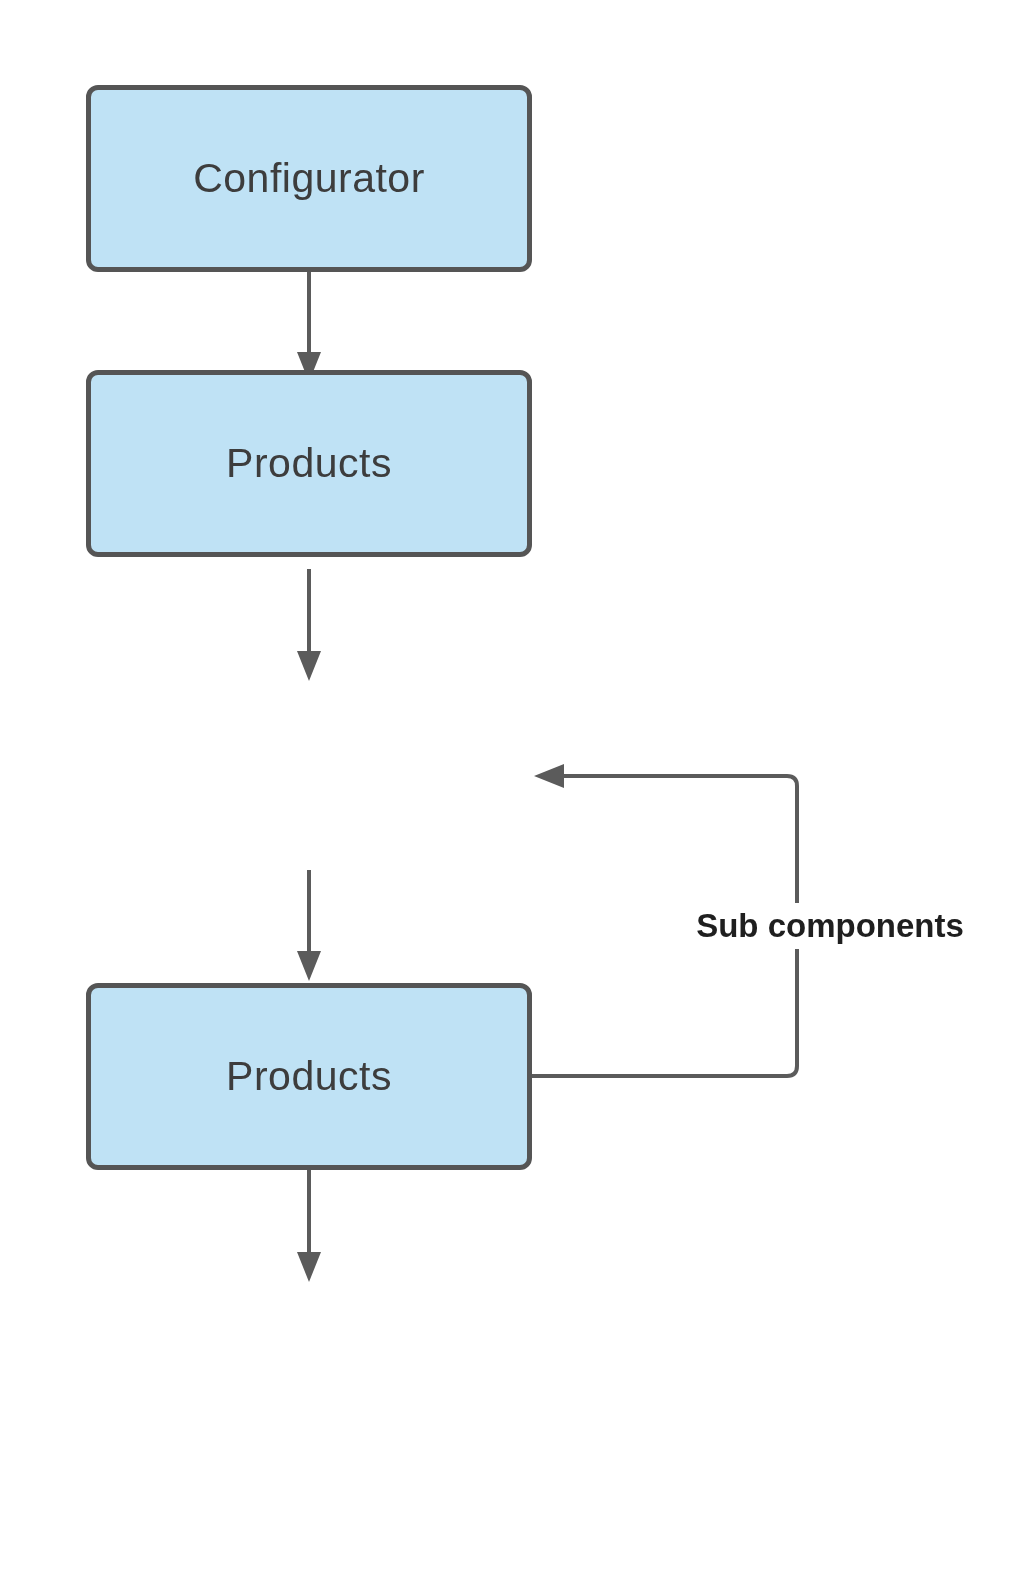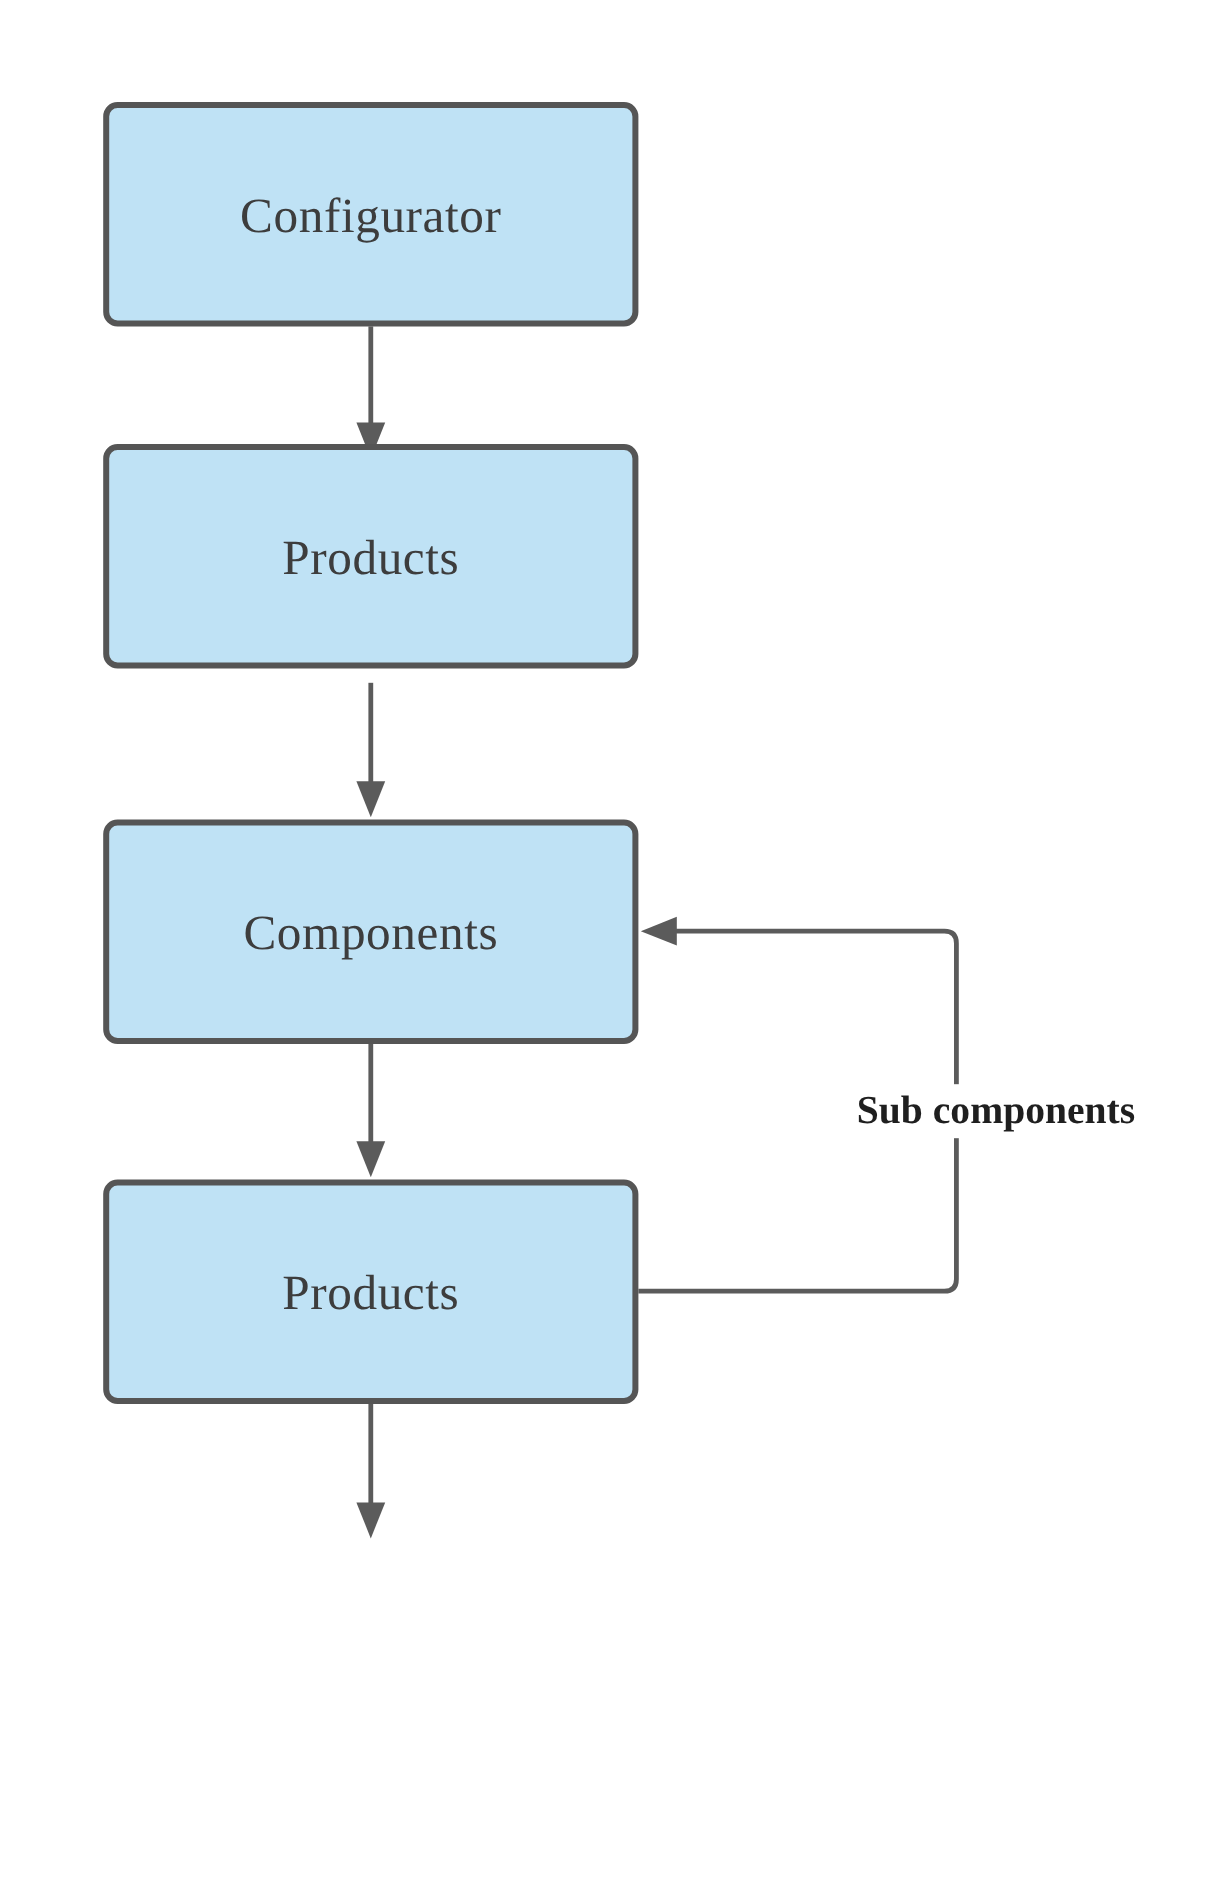--- a/index.html
+++ b/index.html
@@ -1,21 +1,21 @@
 <!DOCTYPE html>
 <html style="--background: #ffffff; --node-fill: #bfe2f5; --node-border: #555555; --node-text: #3d3d3d; --connector: #5b5b5b; --edge-label-text: #1f1f1f;"><head>
 <meta charset="utf-8">
 <style>
   html, body { margin: 0; padding: 0; background: #ffffff; }
   .canvas {
     position: relative;
     width: 972px;
     height: 1575px;
     background: var(--background, #ffffff);
-    font-family: Liberation Serif, serif;
+    font-family: Liberation Sans, sans-serif;
     overflow: hidden;
   }
   .edges-svg {
     position: absolute;
     left: 0; top: 0;
     width: 1018px; height: 1575px;
     pointer-events: none;
   }
   .edge-line {
     stroke: var(--connector, #5b5b5b);
@@ -93,23 +93,20 @@
   </svg>
 
   <div class="node" style="top:85px">
     <span class="node-label">Configurator</span>
   </div>
 
   <div class="node" style="top:370px">
     <span class="node-label">Products</span>
   </div>
 
-  <div class="node" style="top:683px">
-    <span class="node-label">Components</span>
-  </div>
 
   <div class="node" style="top:983px">
     <span class="node-label">Products</span>
   </div>
 
 
   <div class="edge-label">Sub components</div>
 
 </div>
 

